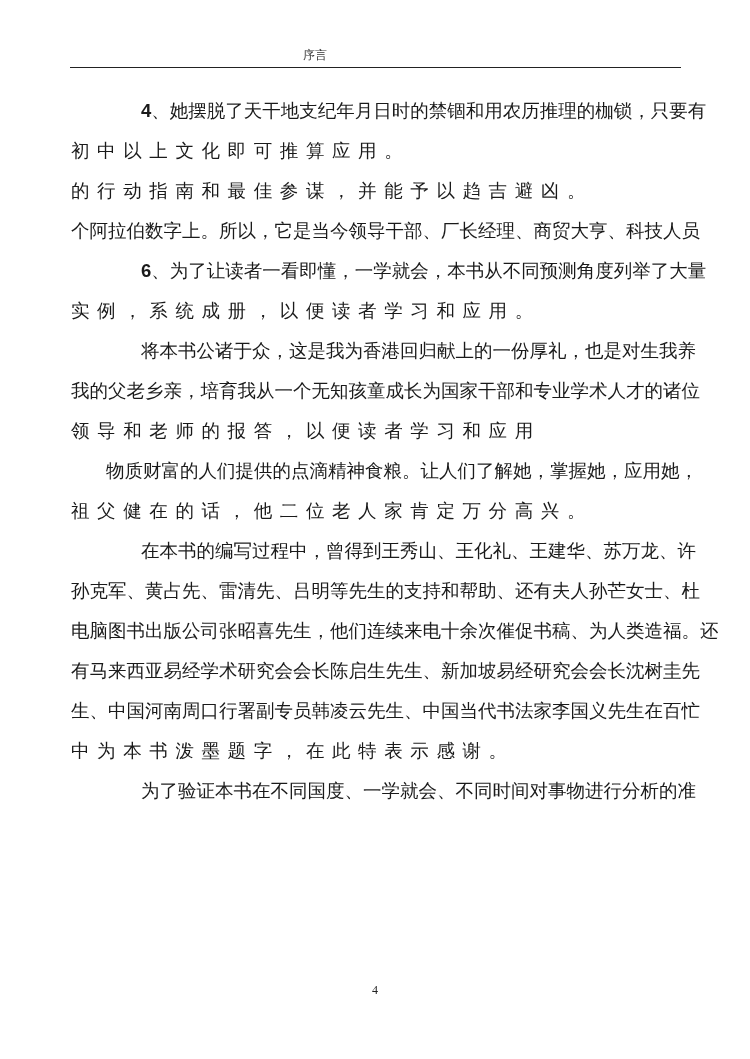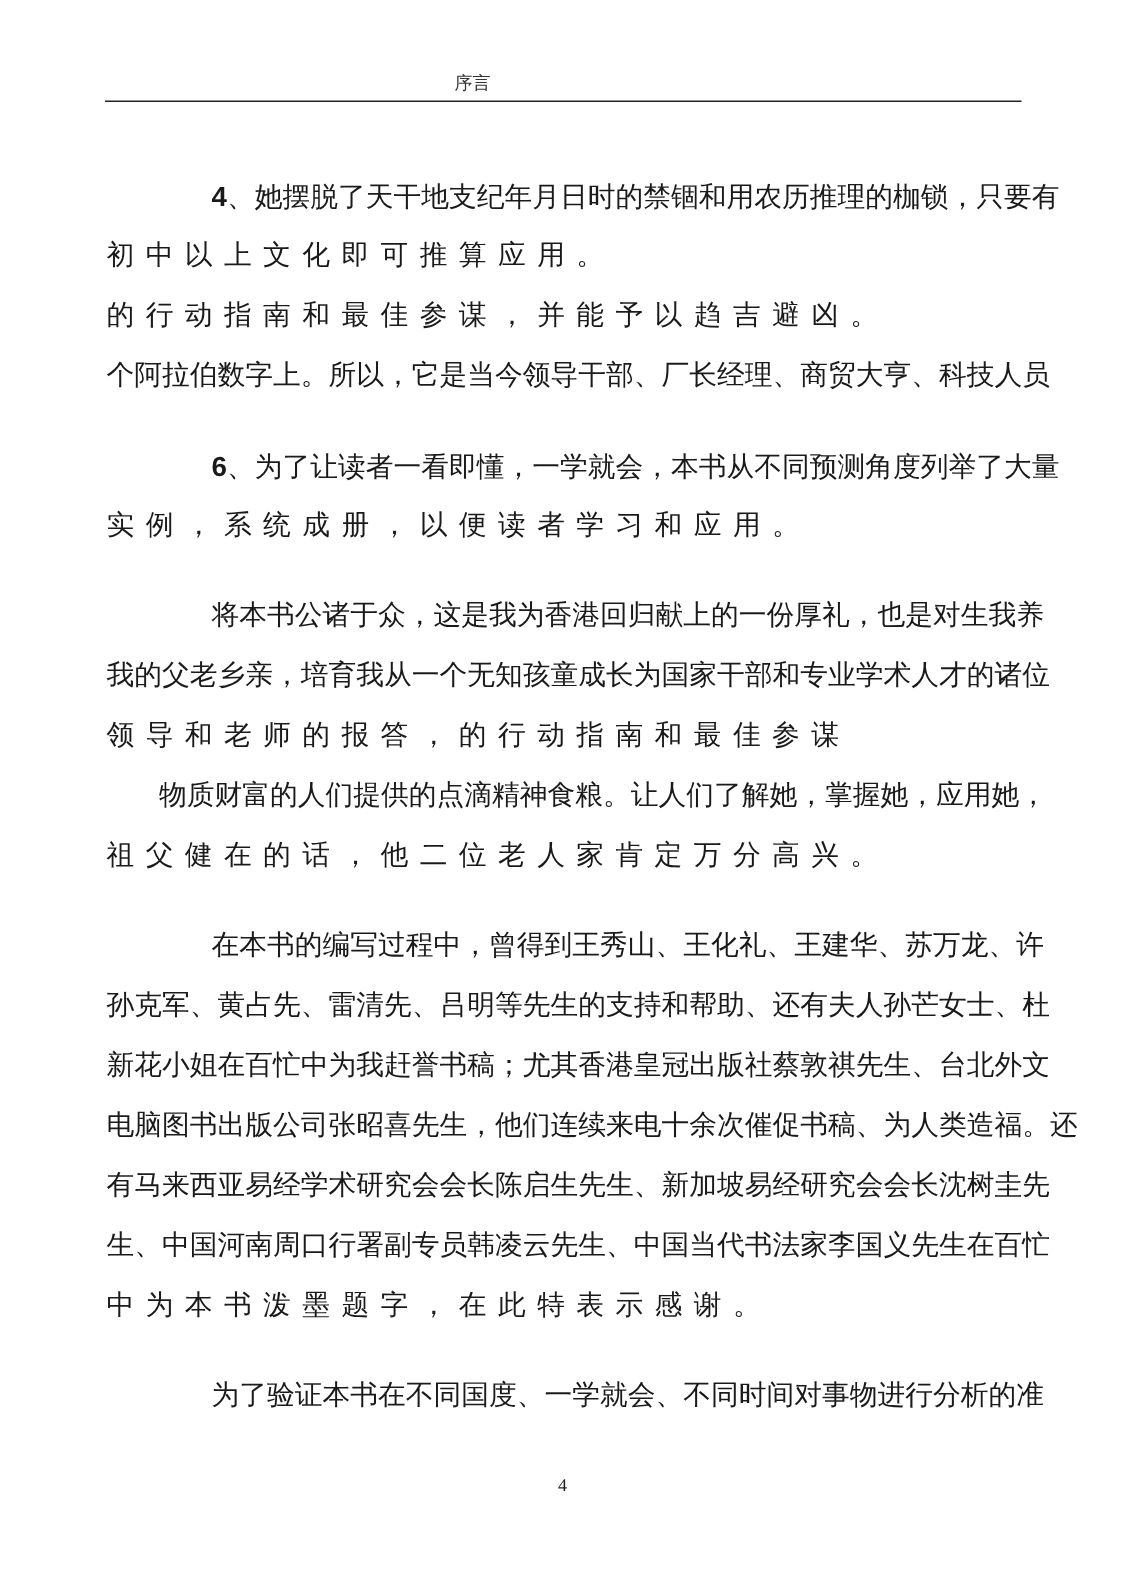--- a/index.html
+++ b/index.html
@@ -7,46 +7,45 @@
          font-family:"DejaVu Serif","Liberation Serif",serif; color:#1a1a1a; }
   .header { position:absolute; top:47px; left:0; width:630px; text-align:center;
             font-size:12px; color:#333; }
   .rule { position:absolute; top:67px; left:70px; width:611px; height:0;
           border-top:1.5px solid #222; }
   .body { position:absolute; top:96px; left:71px; width:612px; }
   .line { height:40px; line-height:30px; font-size:18.5px; white-space:nowrap;
           letter-spacing:7.6px; }
   .line.just { text-align:justify; text-align-last:justify; letter-spacing:0; }
   .num { font-family:"Liberation Sans","DejaVu Sans",sans-serif; font-weight:bold; }
-  .indent { padding-left:70px;margin-top:20px; }
+  .indent { padding-left:70px; }
   .indent-small { padding-left:35px; }
   .footer { position:absolute; top:983px; left:0; width:750px; text-align:center;
             font-size:12px; font-family:"Liberation Serif",serif; color:#222; }
 </style>
 </head>
 <body>
 
 <div class="header">序言</div>
 <div class="rule"></div>
 
 <div class="body" id="body">
     <div class="line indent just"><span class="num">4</span>、她摆脱了天干地支纪年月日时的禁锢和用农历推理的枷锁，只要有</div>
     <div class="line">初中以上文化即可推算应用。</div>
     <div class="line">的行动指南和最佳参谋，并能予以趋吉避凶。</div>
     <div class="line just">个阿拉伯数字上。所以，它是当今领导干部、厂长经理、商贸大亨、科技人员</div>
     <div class="line indent just"><span class="num">6</span>、为了让读者一看即懂，一学就会，本书从不同预测角度列举了大量</div>
     <div class="line">实例，系统成册，以便读者学习和应用。</div>
     <div class="line indent just">将本书公诸于众，这是我为香港回归献上的一份厚礼，也是对生我养</div>
     <div class="line just">我的父老乡亲，培育我从一个无知孩童成长为国家干部和专业学术人才的诸位</div>
-    <div class="line">领导和老师的报答，的行动指南和最佳参谋</div>
+    <div class="line">领导和老师的报答，以便读者学习和应用</div>
     <div class="line indent-small just">物质财富的人们提供的点滴精神食粮。让人们了解她，掌握她，应用她，</div>
     <div class="line">祖父健在的话，他二位老人家肯定万分高兴。</div>
     <div class="line indent just">在本书的编写过程中，曾得到王秀山、王化礼、王建华、苏万龙、许</div>
     <div class="line just">孙克军、黄占先、雷清先、吕明等先生的支持和帮助、还有夫人孙芒女士、杜</div>
-    <div class="line just">新花小姐在百忙中为我赶誉书稿；尤其香港皇冠出版社蔡敦祺先生、台北外文</div>
     <div class="line just">电脑图书出版公司张昭喜先生，他们连续来电十余次催促书稿、为人类造福。还</div>
     <div class="line just">有马来西亚易经学术研究会会长陈启生先生、新加坡易经研究会会长沈树圭先</div>
     <div class="line just">生、中国河南周口行署副专员韩凌云先生、中国当代书法家李国义先生在百忙</div>
     <div class="line">中为本书泼墨题字，在此特表示感谢。</div>
     <div class="line indent just">为了验证本书在不同国度、一学就会、不同时间对事物进行分析的准</div>
   </div>
 
 <div class="footer">4</div>
 
 </body></html>

